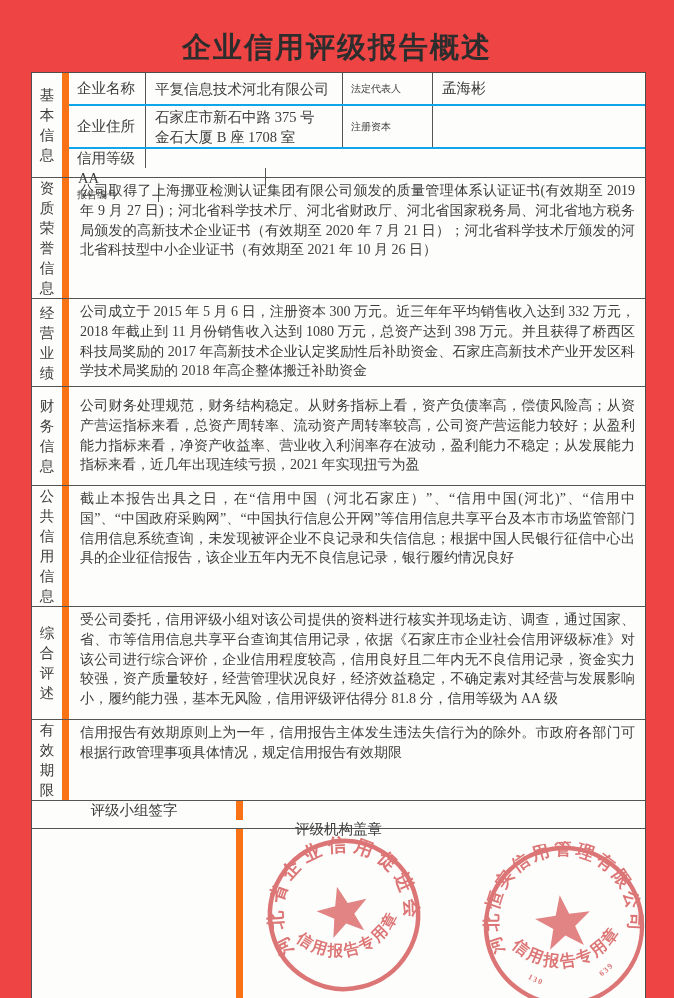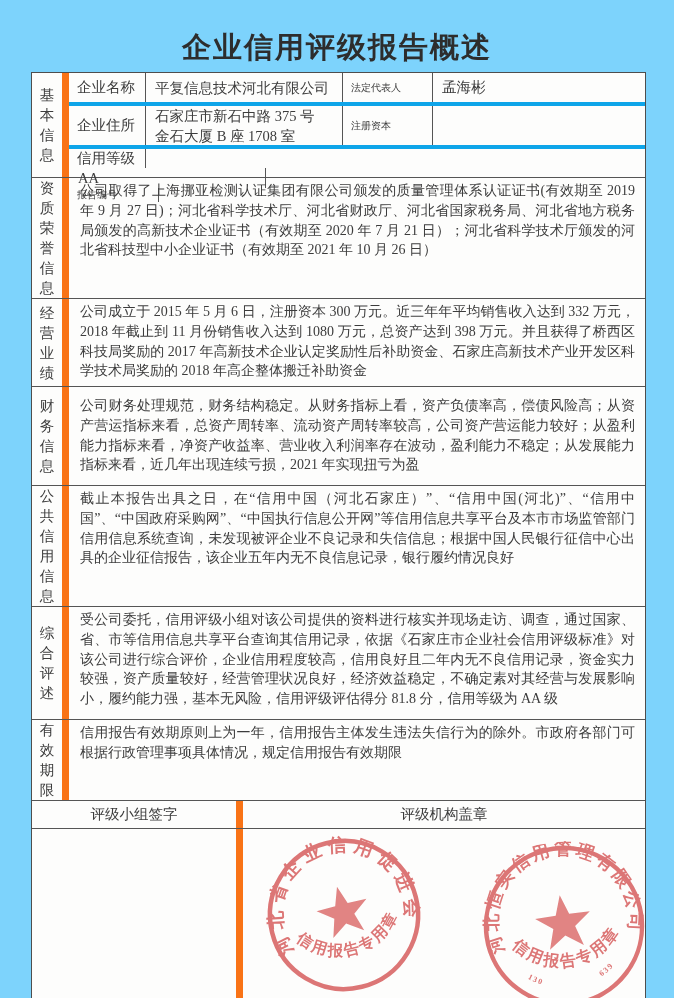--- a/index.html
+++ b/index.html
@@ -1,19 +1,19 @@
 <!DOCTYPE html>
 <html style="--stamp: #d95f5f;"><head>
 <meta charset="utf-8">
 <style>
   * { margin:0; padding:0; box-sizing:border-box; }
   html,body { background:#ffffff; }
   .page {
     position:relative; width:674px; height:998px; margin:0 auto;
-    background:#7dd3fc; overflow:hidden;
+    background:#ef4444; overflow:hidden;
     font-family:"Liberation Serif","DejaVu Serif",serif;
     color:#3c3c3c;
   }
   .doc-title {
     position:absolute; top:28px; left:0; width:100%;
     text-align:center; font-size:29px; font-weight:bold;
     letter-spacing:2px; color:#2d2d2d;
   }
   .tbl {
     position:absolute; left:31px; top:72px; width:615px;
@@ -28,31 +28,31 @@
     width:37px; flex:none; display:flex; align-items:center; justify-content:center;
     text-align:center; font-size:14.5px; line-height:20px;
     word-break:break-all; padding:0 4px;
   }
   .sectext {
     flex:1; font-size:14px; line-height:19.8px;
     padding:3px 10px 2px 11px; text-align:justify; overflow:hidden;
   }
   
   .basic-rows { flex:1; display:flex; flex-direction:column; }
-  .brow { display:flex; border-bottom:4px solid #0ea5e9; }
+  .brow { display:flex; border-bottom:2px solid #0ea5e9; }
   .brow:last-child { border-bottom:none; }
   .bk { width:77px; flex:none; font-size:14.5px; display:flex; align-items:center; padding:0 8px; border-right:1px solid #555; }
   .bv { width:197px; flex:none; font-size:14.5px; display:flex; flex-direction:column; justify-content:center; padding:0 9px; border-right:1px solid #555; line-height:20px; }
   .bk2 { width:90px; flex:none; font-size:10px; display:flex; align-items:center; padding:0 8px; border-right:1px solid #555;text-align:right; }
   .bv2 { flex:1; font-size:14.5px; display:flex; align-items:center; padding:0 9px; }
   .br1 { height:33px; } .br2 { height:43px; } .br3 { height:28px;flex-direction:column; }
   
   .headL { width:211px; flex:none; display:flex; align-items:center; justify-content:center; font-size:14.5px; }
   .headR { flex:1; display:flex; align-items:center; justify-content:center; font-size:14.5px; }
-  .signhead { height:28px; }
+  .signhead { height:28px;flex-direction:column; }
   .bottomrow { height:174px; }
   .signcell { width:211px; flex:none; position:relative; }
   .stampcell { flex:1; position:relative; }
   .stamp { position:absolute; mix-blend-mode:multiply; opacity:0.85; }
   .stamp-ring { stroke:var(--stamp,#d95f5f); fill:none; }
   .stamp-text { fill:var(--stamp,#d95f5f); font-family:"Liberation Serif",serif; font-weight:bold; }
   .star { fill:var(--stamp,#d95f5f); fill-opacity:0.9; }
 </style>
 </head>
 <body>

